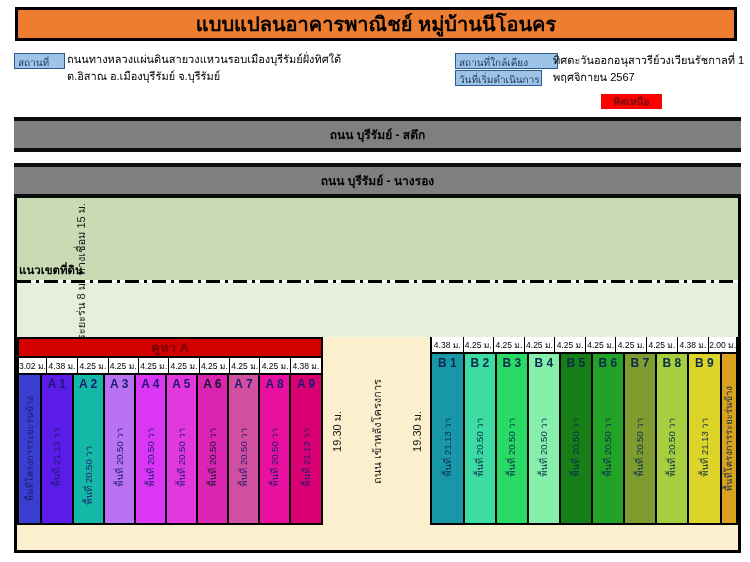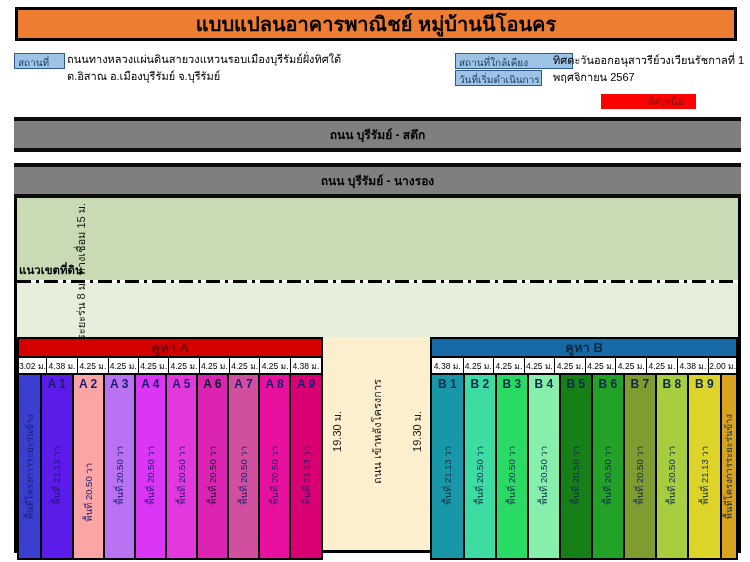--- a/index.html
+++ b/index.html
@@ -8,40 +8,40 @@
 
   .title-bar{position:absolute;left:15px;top:7px;width:722px;height:34px;box-sizing:border-box;
              background:#ED7D31;border:3px solid #000;display:flex;align-items:center;justify-content:center;
              font-size:20px;font-weight:bold;color:#000;}
 
   .lbl-box{position:absolute;box-sizing:border-box;background:#9DC3E6;border:1px solid #2E5B8F;
            font-size:10px;color:#17375E;padding:1px 3px;white-space:nowrap;overflow:hidden;}
   .info-text{position:absolute;font-size:11px;line-height:17px;white-space:nowrap;}
 
   .north-badge{position:absolute;left:601px;top:94px;width:61px;height:15px;background:#FB0200;
-               display:flex;align-items:center;justify-content:center;font-size:10px;font-weight:normal;color:#6E100E;padding-left:34px;}
+               display:flex;align-items:center;justify-content:center;font-size:10px;font-weight:bold;color:#6E100E;}
 
   .road{position:absolute;left:14px;width:727px;height:35px;box-sizing:border-box;background:#7F7F7F;
         border-top:4px solid #0d0d0d;border-bottom:4px solid #0d0d0d;
         display:flex;align-items:center;justify-content:center;font-size:12px;font-weight:bold;color:#000;}
   .road-1{top:117px;}
   .road-2{top:163px;}
 
   .land{position:absolute;left:14px;top:198px;width:727px;height:355px;box-sizing:border-box;
         border-left:3px solid #000;border-right:3px solid #000;border-bottom:3px solid #000;}
   .zone-upper{position:relative;height:82px;background:#C8DBB4;}
   .boundary-line{height:3px;background-image:repeating-linear-gradient(to right,#000 0 14px,transparent 14px 19px,#000 19px 22px,transparent 22px 27px);}
   .zone-lower{position:relative;height:54px;background:#E6EFDB;}
   .zone-cream{position:relative;height:213px;background:#FCEFCE;}
 
   .vt{writing-mode:vertical-rl;transform:rotate(180deg);white-space:nowrap;}
   .zone-vt{position:absolute;top:0;height:100%;display:flex;align-items:center;font-size:11px;color:#1a1a1a;}
   .boundary-label{position:absolute;left:2px;bottom:1px;font-size:11.5px;font-weight:bold;color:#000;}
 
-  .bldg{position:absolute;top:0;height:223px;display:flex;flex-direction:column;box-sizing:border-box;}
+  .bldg{position:absolute;top:0;height:188px;display:flex;flex-direction:column;box-sizing:border-box;}
   .bldg-a{left:0;width:306px;}
   .bldg-b{left:413px;width:308px;}
   .bldg-header{height:21px;box-sizing:border-box;border:2px solid #000;display:flex;align-items:center;justify-content:center;
                font-size:13px;font-weight:bold;}
   .width-row{height:15px;box-sizing:border-box;display:flex;background:#fff;border-left:2px solid #000;border-right:2px solid #000;}
   .width-cell{flex-basis:0;box-sizing:border-box;border-right:1px solid #000;display:flex;align-items:center;justify-content:center;
               font-size:8.5px;white-space:nowrap;overflow:visible;}
   .width-cell:last-child{border-right:none;}
   .units-row{flex:1;box-sizing:border-box;display:flex;border:2px solid #000;}
   .unit-col{flex-basis:0;box-sizing:border-box;border-right:2px solid #000;display:flex;flex-direction:column;align-items:center;overflow:hidden;}
@@ -55,21 +55,21 @@
 <body>
 
 <div class="page">
 
   <div class="title-bar">แบบแปลนอาคารพาณิชย์ หมู่บ้านนีโอนคร</div>
 
   <div class="lbl-box" style="left:14px;top:53px;width:51px;height:16px;font-family:Liberation Serif, serif;">สถานที่</div>
   <div class="info-text" style="left:67px;top:51px;">ถนนทางหลวงแผ่นดินสายวงแหวนรอบเมืองบุรีรัมย์ฝั่งทิศใต้</div>
   <div class="info-text" style="left:67px;top:68px;">ต.อิสาณ อ.เมืองบุรีรัมย์ จ.บุรีรัมย์</div>
 
-  <div class="lbl-box" style="left:455px;top:53px;width:118px;height:16px;">สถานที่ใกล้เคียง</div>
+  <div class="lbl-box" style="left:455px;top:53px;width:103px;height:16px;">สถานที่ใกล้เคียง</div>
   <div class="info-text" style="left:553px;top:52px;">ทิศตะวันออกอนุสาวรีย์วงเวียนรัชกาลที่ 1</div>
 
   <div class="lbl-box" style="left:455px;top:70px;width:87px;height:16px;">วันที่เริ่มดำเนินการ</div>
   <div class="info-text" style="left:553px;top:69px;">พฤศจิกายน 2567</div>
 
   <div class="north-badge">ทิศเหนือ</div>
 
   <div class="road road-1">ถนน บุรีรัมย์ - สตึก</div>
   <div class="road road-2">ถนน บุรีรัมย์ - นางรอง</div>
 
@@ -110,21 +110,21 @@
               <div class="unit-area">
                 <span class="vt">พื้นที่โครงการระยะร่นข้าง</span>
               </div>
             </div>
             <div class="unit-col" style="flex-grow: 4.38; background: rgb(91, 27, 232); color: rgb(28, 26, 110);">
               <div class="unit-label">A 1</div>
               <div class="unit-area">
                 <span class="vt">พื้นที่ 21.13 วา</span>
               </div>
             </div>
-            <div class="unit-col" style="flex-grow: 4.25; background: #fca5a5; color: rgb(28, 26, 110); gap: 35px;">
+            <div class="unit-col" style="flex-grow: 4.25; background: #14b8a6; color: rgb(28, 26, 110); gap: 35px;">
               <div class="unit-label">A 2</div>
               <div class="unit-area">
                 <span class="vt">พื้นที่ 20.50 วา</span>
               </div>
             </div>
             <div class="unit-col" style="flex-grow: 4.25; background: rgb(184, 114, 242); color: rgb(28, 26, 110);">
               <div class="unit-label">A 3</div>
               <div class="unit-area">
                 <span class="vt">พื้นที่ 20.50 วา</span>
               </div>
@@ -172,21 +172,20 @@
         <span class="vt">19.30 ม.</span>
       </div>
       <div class="mid-vt" style="left:351px;">
         <span class="vt">ถนน เข้าหลังโครงการ</span>
       </div>
       <div class="mid-vt" style="left:391px;">
         <span class="vt">19.30 ม.</span>
       </div>
 
       <div class="bldg bldg-b" id="bldg-B">
-          <div class="bldg-header" style="background: rgb(23, 106, 166); color: rgb(8, 42, 68);">คูหา B</div>
           <div class="width-row">
             <div class="width-cell" style="flex-grow: 4.38;">4.38 ม.</div>
             <div class="width-cell" style="flex-grow: 4.25;">4.25 ม.</div>
             <div class="width-cell" style="flex-grow: 4.25;">4.25 ม.</div>
             <div class="width-cell" style="flex-grow: 4.25;">4.25 ม.</div>
             <div class="width-cell" style="flex-grow: 4.25;">4.25 ม.</div>
             <div class="width-cell" style="flex-grow: 4.25;">4.25 ม.</div>
             <div class="width-cell" style="flex-grow: 4.25;">4.25 ม.</div>
             <div class="width-cell" style="flex-grow: 4.25;">4.25 ม.</div>
             <div class="width-cell" style="flex-grow: 4.38;">4.38 ม.</div>

